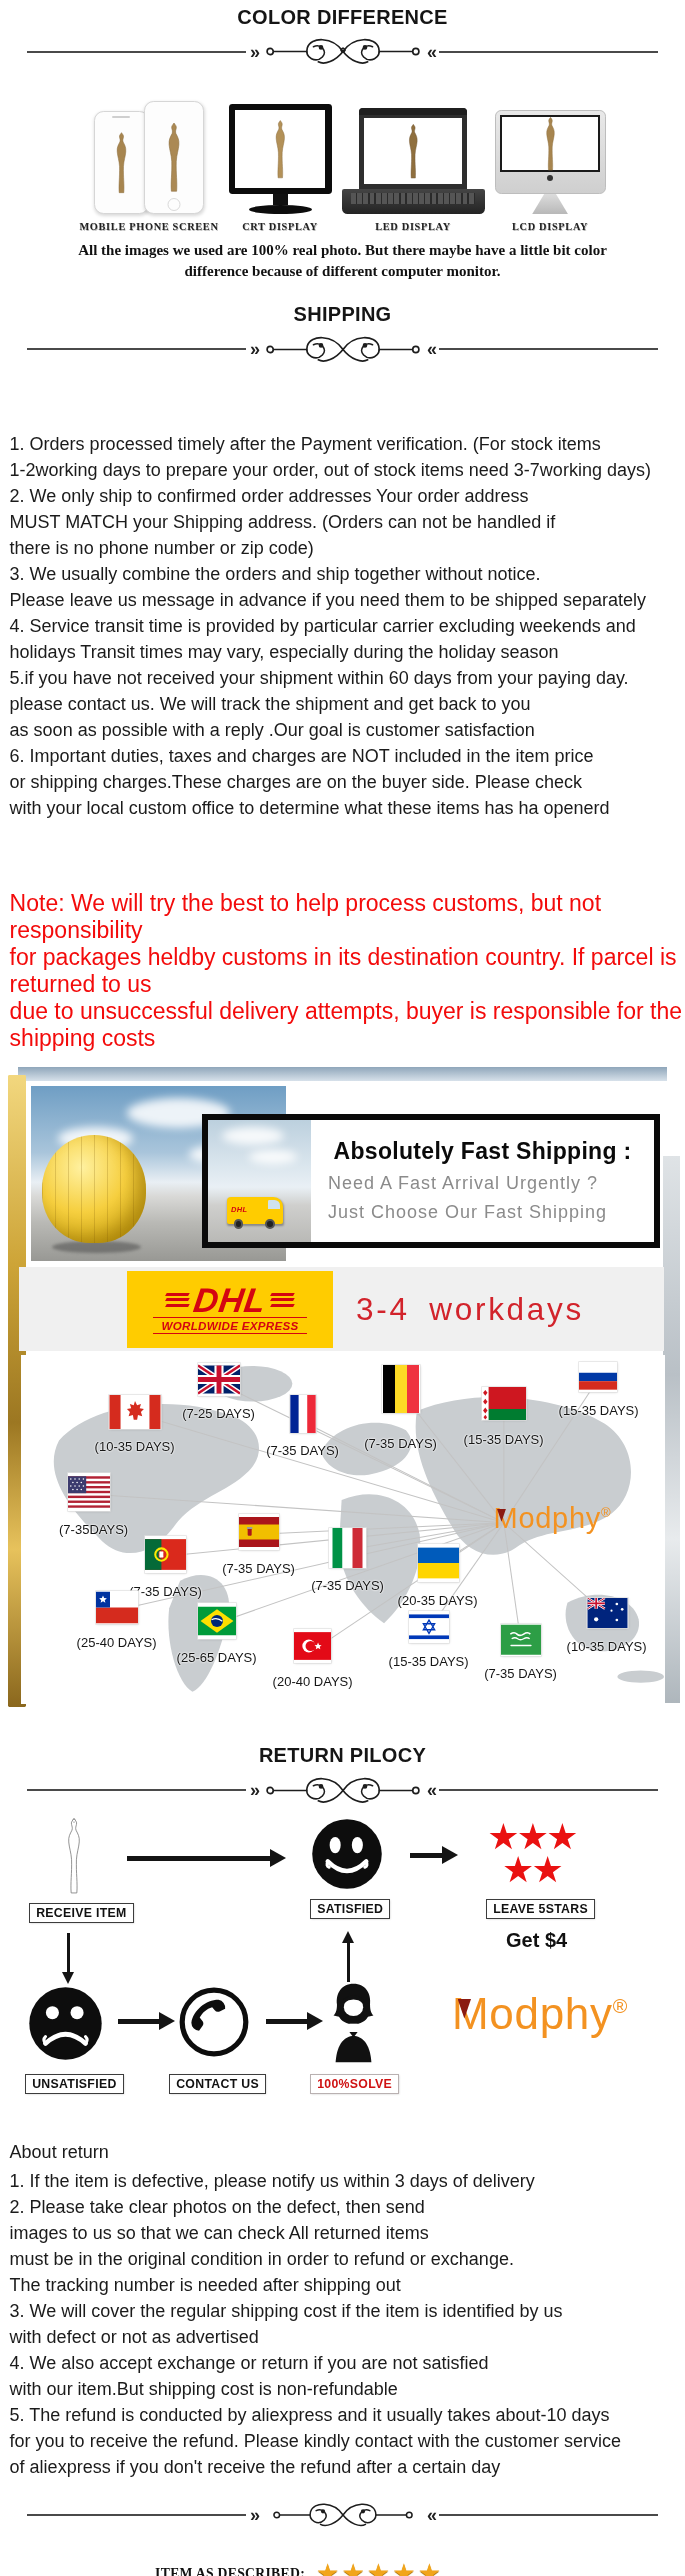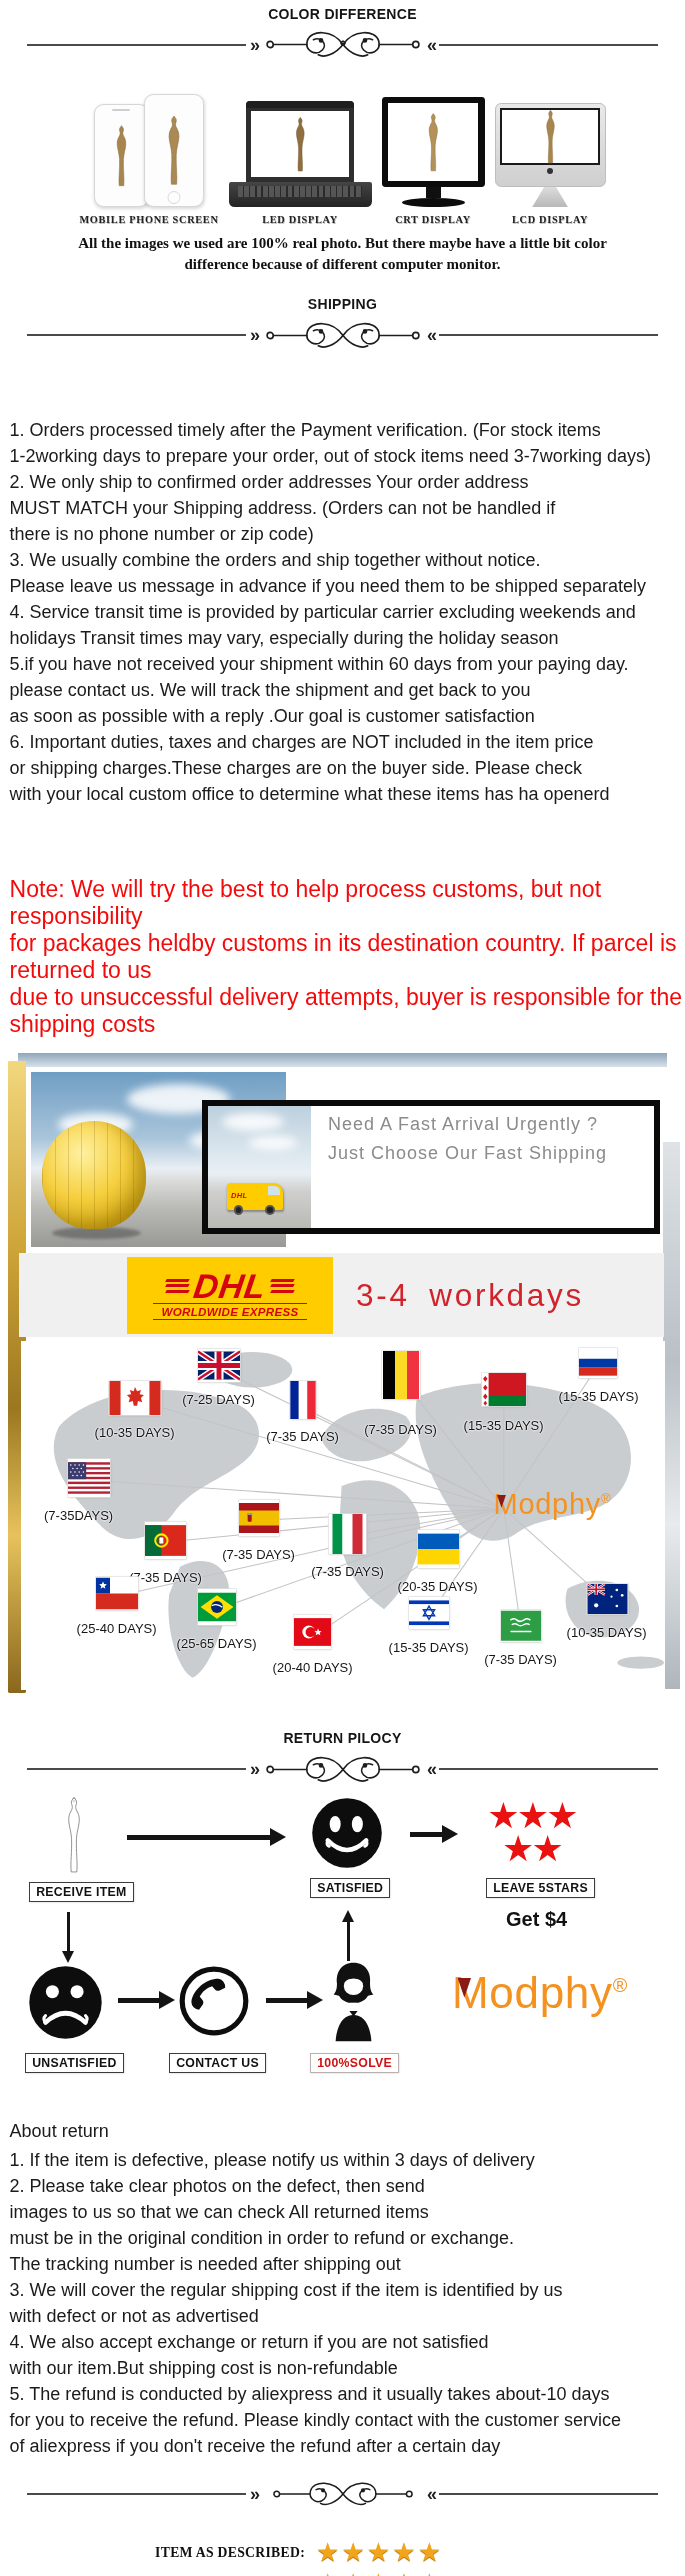--- a/index.html
+++ b/index.html
@@ -1,17 +1,17 @@
 <!DOCTYPE html>
 <html style="font-size:11px"><head>
 <meta charset="utf-8">
 <style>
   html,body{margin:0;padding:0;background:#fff;}
   body{width:685px;height:2576px;overflow:hidden;position:relative;font-family:"Liberation Sans",sans-serif;color:#1b1b1b;}
-  .sec-title{font-size:14px;font-weight:600;letter-spacing:0.3px;color:#151515;text-align:center;margin:0;}
+  .sec-title{font-size:20px;font-weight:600;letter-spacing:0.3px;color:#151515;text-align:center;margin:0;}
   
   .divider{display:flex;align-items:center;justify-content:center;width:92%;margin:4.1px auto 0;height:38px;}
   .divider .line{flex:1;height:2.1px;background:#4a4a4a;}
   .divider .chev{font-size:18px;font-weight:700;color:#222;letter-spacing:-2.1px;padding:0 4.1px;line-height:1;}
   .divider svg{margin:0 1.4px;}
   
   .devices{display:flex;justify-content:center;align-items:flex-end;gap:10px;margin-top:9.6px;height:152px;}
   .dev{display:flex;flex-direction:column;align-items:center;justify-content:flex-end;}
   .dev-label{font-family:"Liberation Serif",serif;font-weight:700;font-size:10.3px;letter-spacing:0.7px;color:#222;margin-top:6.9px;text-shadow:0.7px 0.7px 0 #bbb;}
   .phones{display:flex;align-items:flex-end;}
@@ -144,46 +144,46 @@
         <div class="phone p2">
             <span class="home"></span>
           <svg width="26" height="75" viewBox="0 0 60 200">
               <path d="M30,8 C26,14 23,16 24,22 C25,27 27,30 25,36 C20,46 16,52 17,66 C18,80 23,92 24,110 C25,145 21,165 23,190 L37,190 C39,165 35,145 36,110 C37,92 42,80 43,66 C44,52 40,46 35,36 C33,30 35,27 36,22 C37,16 34,14 30,8 Z" fill="#ab8954" stroke="#8a6c3c" stroke-width="1.5"></path>
             </svg>
         </div>
       </div>
       <div class="dev-label">MOBILE PHONE SCREEN</div>
     </div>
     <div class="dev">
+      <div class="crt">
+        <div class="crt-screen">
+            <div class="crt-inner">
+          <svg width="20.6" height="63" viewBox="0 0 60 200">
+                <path d="M30,8 C26,14 23,16 24,22 C25,27 27,30 25,36 C20,46 16,52 17,66 C18,80 23,92 24,110 C25,145 21,165 23,190 L37,190 C39,165 35,145 36,110 C37,92 42,80 43,66 C44,52 40,46 35,36 C33,30 35,27 36,22 C37,16 34,14 30,8 Z" fill="#b39158" stroke="#8a6c3c" stroke-width="1.5"></path>
+              </svg>
+        </div>
+          </div>
+        <div class="crt-neck"></div>
+          <div class="crt-base"></div>
+      </div>
+      <div class="dev-label">CRT DISPLAY</div>
+    </div>
+    <div class="dev">
       <div class="laptop">
         <div class="lap-screen">
             <div class="lap-top"></div>
             <div class="lap-inner">
           <svg width="20.6" height="59" viewBox="0 0 60 200">
                 <path d="M30,8 C26,14 23,16 24,22 C25,27 27,30 25,36 C20,46 16,52 17,66 C18,80 23,92 24,110 C25,145 21,165 23,190 L37,190 C39,165 35,145 36,110 C37,92 42,80 43,66 C44,52 40,46 35,36 C33,30 35,27 36,22 C37,16 34,14 30,8 Z" fill="#8f6f3e" stroke="#6f5530" stroke-width="1.5"></path>
               </svg>
         </div>
           </div>
         <div class="lap-base"></div>
       </div>
       <div class="dev-label">LED DISPLAY</div>
-    </div>
-    <div class="dev">
-      <div class="crt">
-        <div class="crt-screen">
-            <div class="crt-inner">
-          <svg width="20.6" height="63" viewBox="0 0 60 200">
-                <path d="M30,8 C26,14 23,16 24,22 C25,27 27,30 25,36 C20,46 16,52 17,66 C18,80 23,92 24,110 C25,145 21,165 23,190 L37,190 C39,165 35,145 36,110 C37,92 42,80 43,66 C44,52 40,46 35,36 C33,30 35,27 36,22 C37,16 34,14 30,8 Z" fill="#b39158" stroke="#8a6c3c" stroke-width="1.5"></path>
-              </svg>
-        </div>
-          </div>
-        <div class="crt-neck"></div>
-          <div class="crt-base"></div>
-      </div>
-      <div class="dev-label">CRT DISPLAY</div>
     </div>
     <div class="dev">
       <div class="imac">
         <div class="imac-frame">
           <div class="imac-screen">
             <svg width="19" height="58" viewBox="0 0 60 200">
                 <path d="M30,8 C26,14 23,16 24,22 C25,27 27,30 25,36 C20,46 16,52 17,66 C18,80 23,92 24,110 C25,145 21,165 23,190 L37,190 C39,165 35,145 36,110 C37,92 42,80 43,66 C44,52 40,46 35,36 C33,30 35,27 36,22 C37,16 34,14 30,8 Z" fill="#a7854f" stroke="#8a6c3c" stroke-width="1.5"></path>
               </svg>
           </div>
           <div class="imac-chin">
@@ -267,20 +267,21 @@
     <div class="scene">
       <span class="cloud" style="left:13.7px;top:6.9px;width:62px;height:18px;"></span>
       <span class="cloud" style="left:41px;top:30px;width:48px;height:13.7px;"></span>
       <div class="van">
         <span class="win"></span>
         <span class="dhl">DHL</span>
         <span class="w1"></span>
           <span class="w2"></span>
       </div>
     </div>
+    <div class="fast-title">Absolutely Fast Shipping :</div>
     <div class="fast-line">Need A Fast Arrival Urgently ?</div>
     <div class="fast-line">Just Choose Our Fast Shipping</div>
   </div>
 
   <div class="dhl-strip">
     <div class="dhl-logo">
       <div class="dhl-row">
         <span class="bars">
             <i></i>
             <i></i>
@@ -417,21 +418,21 @@
             <circle cx="4" cy="14" r="1.1"></circle>
             <circle cx="10" cy="14" r="1.1"></circle>
             <circle cx="16" cy="14" r="1.1"></circle>
             <circle cx="22" cy="14" r="1.1"></circle>
             <circle cx="7" cy="19" r="1.1"></circle>
             <circle cx="13" cy="19" r="1.1"></circle>
             <circle cx="19" cy="19" r="1.1"></circle>
           </g>
         </svg>
     </div>
-    <div class="flag-label" style="left:58px;top:167px;text-align:right;">(7-35DAYS)</div>
+    <div class="flag-label" style="left:73px;top:167px;text-align:right;">(7-35DAYS)</div>
 
     <div class="flag-item" style="left:124px;top:181px;">
       <svg width="41" height="37" viewBox="0 0 60 45">
           <rect width="60" height="45" fill="#da291c"></rect>
           <rect width="24" height="45" fill="#046a38"></rect>
           <circle cx="24" cy="22.5" r="9" fill="none" stroke="#ffe900" stroke-width="3"></circle>
           <rect x="20.5" y="17.5" width="7" height="10" rx="2" fill="#fff" stroke="#da291c" stroke-width="1.2"></rect>
         </svg>
     </div>
     <div class="flag-label" style="left:145px;top:229px;">(7-35 DAYS)</div>

